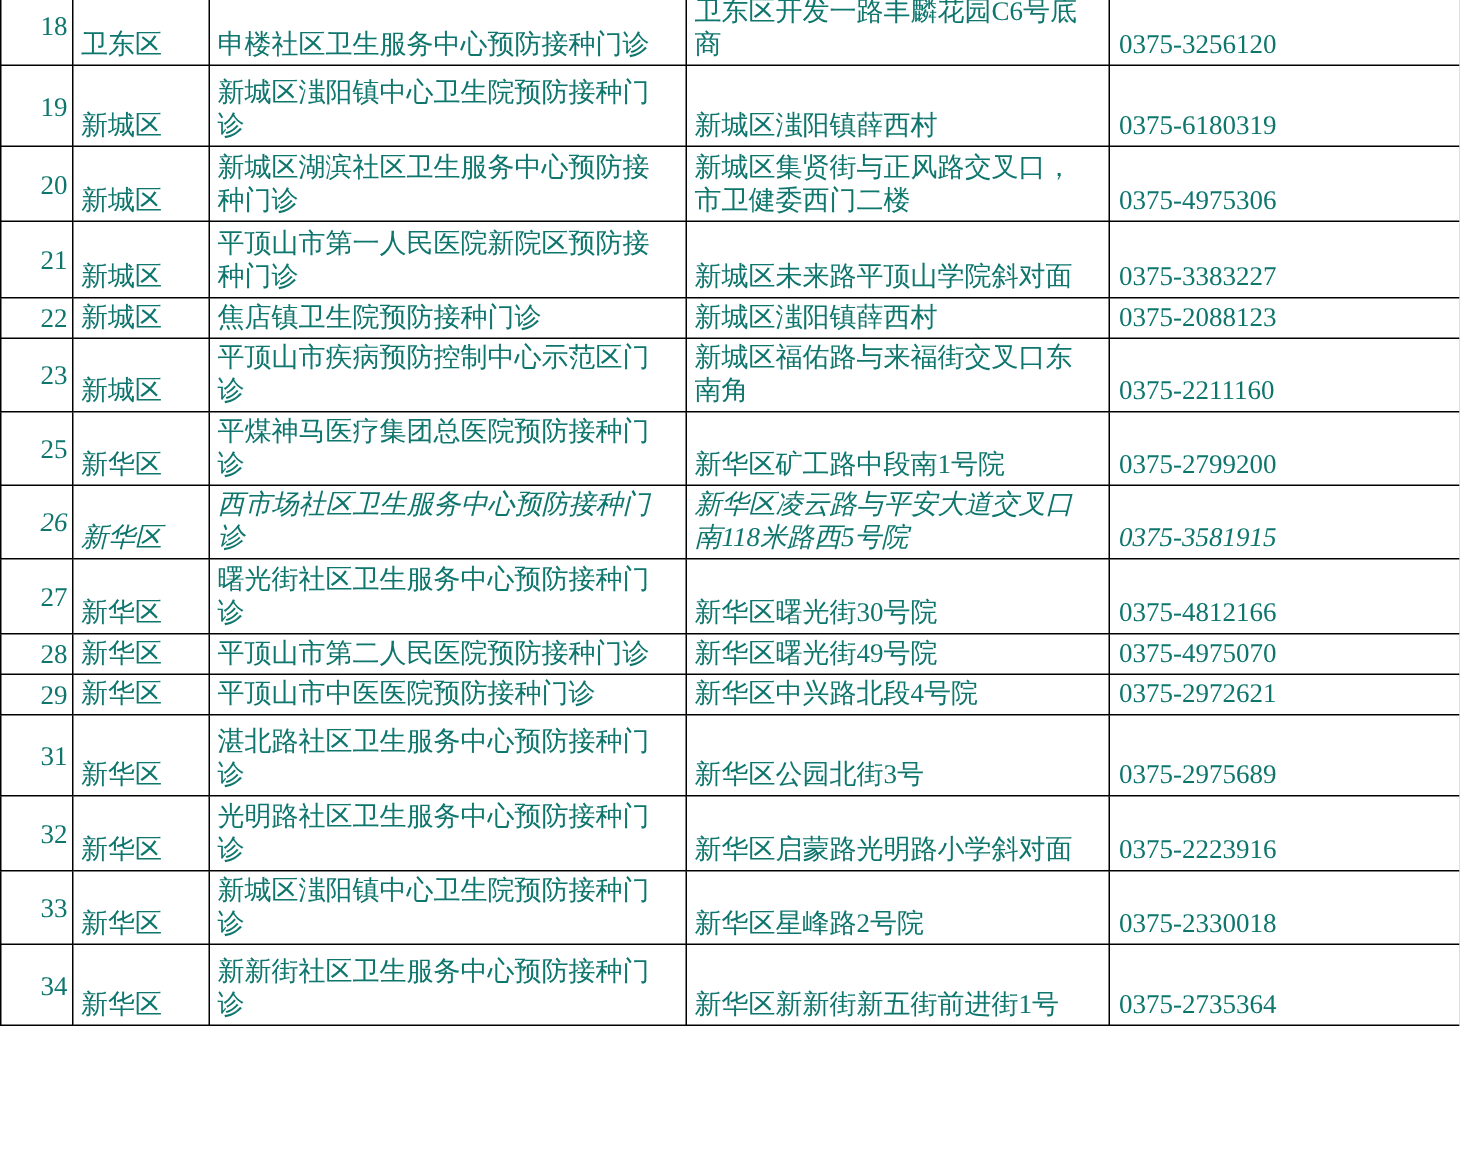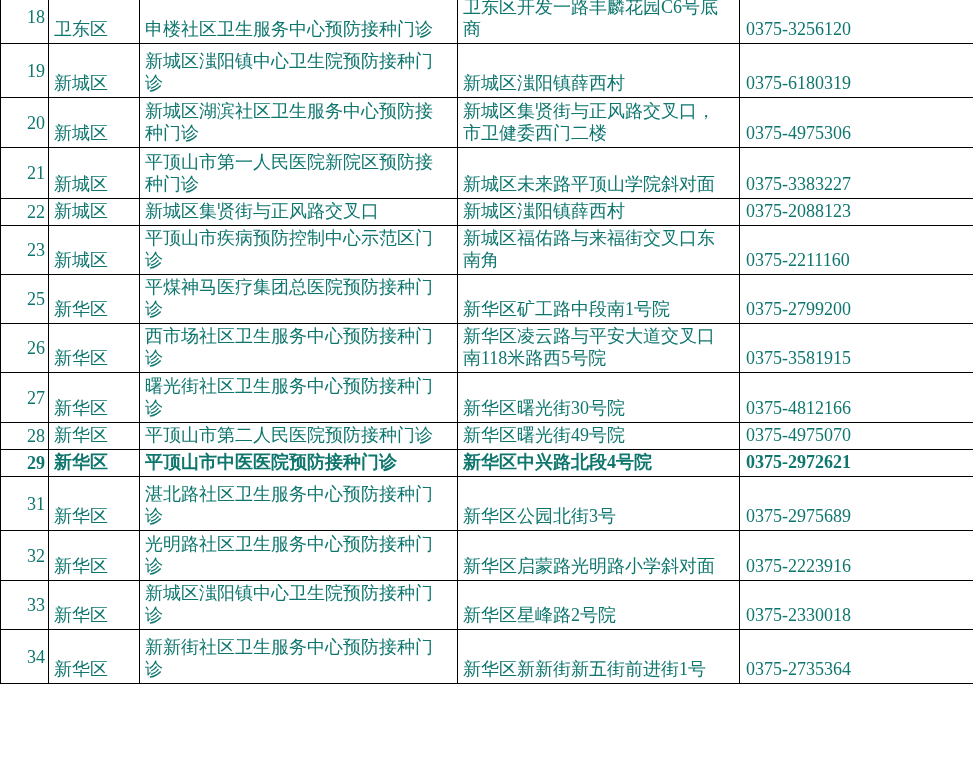--- a/index.html
+++ b/index.html
@@ -90,42 +90,42 @@
       <td class="c-no">21</td>
       <td class="c-district">新城区</td>
       <td class="c-clinic">平顶山市第一人民医院新院区预防接
 种门诊</td>
       <td class="c-address">新城区未来路平顶山学院斜对面</td>
       <td class="c-phone">0375-3383227</td>
     </tr>
         <tr style="height: 21px;">
       <td class="c-no">22</td>
       <td class="c-district">新城区</td>
-      <td class="c-clinic">新城区集贤街与正风路交叉口</td>
+      <td class="c-clinic">焦店镇卫生院预防接种门诊</td>
       <td class="c-address">新城区滍阳镇薛西村</td>
       <td class="c-phone">0375-2088123</td>
     </tr>
         <tr style="height: 46px;">
       <td class="c-no">23</td>
       <td class="c-district">新城区</td>
       <td class="c-clinic">平顶山市疾病预防控制中心示范区门
 诊</td>
       <td class="c-address">新城区福佑路与来福街交叉口东
 南角</td>
       <td class="c-phone">0375-2211160</td>
     </tr>
         <tr style="height: 46px;">
       <td class="c-no">25</td>
       <td class="c-district">新华区</td>
       <td class="c-clinic">平煤神马医疗集团总医院预防接种门
 诊</td>
       <td class="c-address">新华区矿工路中段南1号院</td>
       <td class="c-phone">0375-2799200</td>
     </tr>
-        <tr style="height: 37px;">
+        <tr style="height: 37px; font-style: italic;">
       <td class="c-no">26</td>
       <td class="c-district">新华区</td>
       <td class="c-clinic">西市场社区卫生服务中心预防接种门
 诊</td>
       <td class="c-address">新华区凌云路与平安大道交叉口
 南118米路西5号院</td>
       <td class="c-phone">0375-3581915</td>
     </tr>
         <tr style="height: 50px;">
       <td class="c-no">27</td>
@@ -135,21 +135,21 @@
       <td class="c-address">新华区曙光街30号院</td>
       <td class="c-phone">0375-4812166</td>
     </tr>
         <tr style="height: 26px; padding-left: 20px;">
       <td class="c-no">28</td>
       <td class="c-district">新华区</td>
       <td class="c-clinic">平顶山市第二人民医院预防接种门诊</td>
       <td class="c-address">新华区曙光街49号院</td>
       <td class="c-phone">0375-4975070</td>
     </tr>
-        <tr style="height: 24px; font-weight: bold;">
+        <tr style="height: 24px;">
       <td class="c-no">29</td>
       <td class="c-district">新华区</td>
       <td class="c-clinic">平顶山市中医医院预防接种门诊</td>
       <td class="c-address">新华区中兴路北段4号院</td>
       <td class="c-phone">0375-2972621</td>
     </tr>
         <tr style="height: 54px;">
       <td class="c-no">31</td>
       <td class="c-district">新华区</td>
       <td class="c-clinic">湛北路社区卫生服务中心预防接种门

